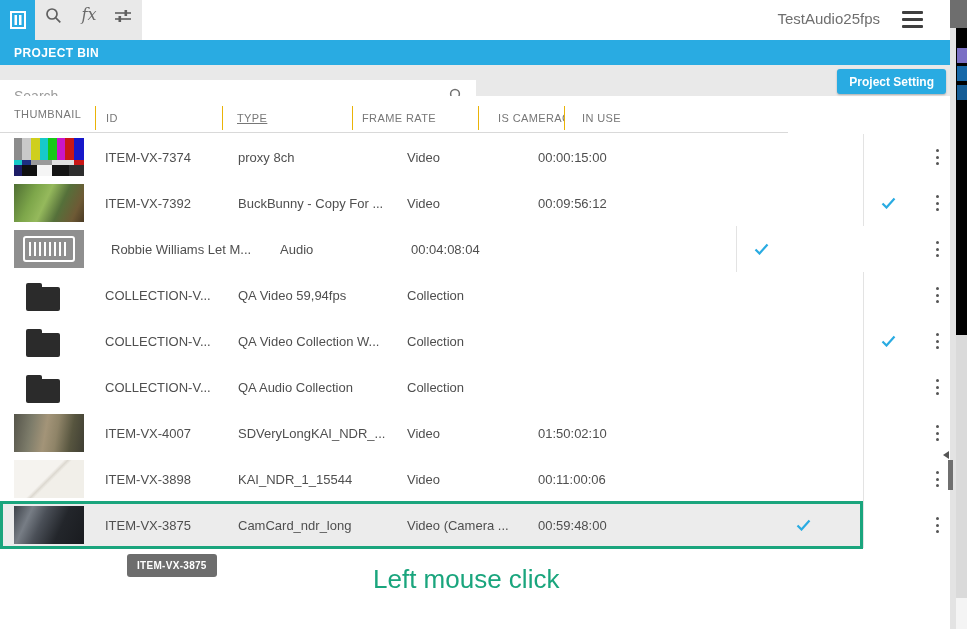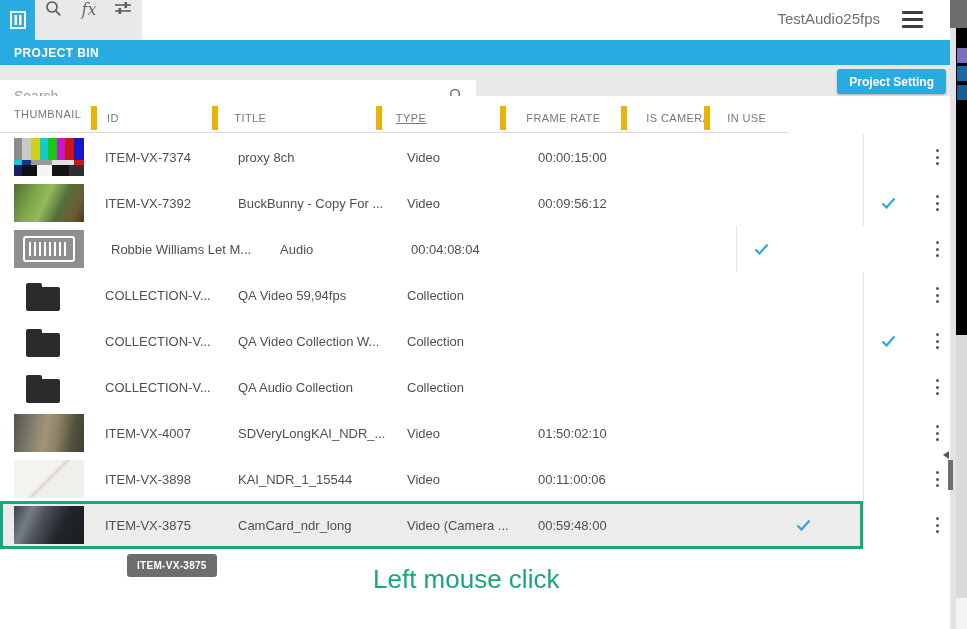--- a/index.html
+++ b/index.html
@@ -8,21 +8,21 @@
   .stage { position:relative; width:967px; height:629px; background:#fff; }
 
   
   .panel { position:absolute; left:0; top:0; width:950px; height:629px; background:#fff; }
 
   
   .toolbar { position:absolute; left:0; top:0; width:950px; height:40px; background:#fff; }
   .toolbar-left { position:absolute; left:0; top:0; width:142px; height:40px; background:#e9e9e9; }
   .tab-active { position:absolute; left:0; top:0; width:35px; height:40px; background:var(--accent);
     display:flex; align-items:center; justify-content:center; }
-  .tb-icon { position:absolute; top:0; height:24px; width:34px; display:flex; align-items:flex-start;
+  .tb-icon { position:absolute; top:0; height:24px; width:34px; display:flex; align-items:flex-end;
     justify-content:center; color:#5f5f5f; }
   .tb-search { left:36px; } .tb-fx { left:72px; } .tb-sliders { left:106px; }
   .fx-glyph { font-family:"DejaVu Serif","Liberation Serif",serif; font-style:italic; font-size:16px; color:#6a6a6a; }
   .win-title { position:absolute; right:70px; top:10px; font-size:15px; color:#6f6f6f;margin-left:32px; }
   .hamburger { position:absolute; right:27px; top:11px; width:21px; height:17px;
     display:flex; flex-direction:column; justify-content:space-between; cursor:pointer; }
   .hamburger i { display:block; height:3px; background:#3f3f3f; border-radius:1px; }
 
   
   .panel-header { position:absolute; left:0; top:40px; width:950px; height:25px; background:var(--accent);
@@ -38,35 +38,35 @@
   .search-box .mag { position:absolute; right:12px; top:8px; color:#6f6f6f; }
   .proj-btn { position:absolute; right:4px; top:4px; height:25px; padding:0 12px; background:var(--accent);
     color:#fff; font-weight:bold; font-size:12px; border:0; border-radius:3px; cursor:pointer;
     box-shadow:0 1px 2px rgba(0,0,0,.25); font-family:inherit; }
 
   
   .thead { position:absolute; left:0; top:96px; width:788px; height:37px; background:#fff;
     display:flex; align-items:center; border-bottom:1px solid #d9d9d9; }
   .th { font-size:11px; color:#777; letter-spacing:.4px; white-space:nowrap; overflow:hidden;
     height:24px; line-height:24px; }
-  .thead .th + .th { border-left:6px solid #eab308;margin-top:8px; }
+  .thead .th + .th { border-left:1px solid #eab308;margin-top:8px; }
 
   .rows { position:absolute; left:0; top:134px; width:950px; }
   .row { position:relative; width:950px; height:46px; display:flex; align-items:center; }
   .cell { position:relative; z-index:1; height:46px; display:flex; align-items:center;
     font-size:13px; color:#4f4f4f; white-space:nowrap; overflow:hidden; }
 
   .c-thumb { width:95px; } .c-id { width:127px; padding-left:10px; }
   .c-title { width:171px; padding-left:16px; } .c-type { width:130px; padding-left:14px; }
   .c-dur { width:128px; padding-left:15px; } .c-fr { width:126px; padding-left:15px; }
   .c-cam { width:86px; padding-left:19px; }
   .c-use { width:87px; padding-left:17px; border-left:1px solid #e3e3e3; }
   .thead .h-thumb { width:95px; padding-left:14px; } .thead .h-id { width:127px; padding-left:10px; }
   .thead .h-title { width:171px; padding-left:16px; } .thead .h-type { width:130px; padding-left:14px;text-decoration:underline; }
-  .thead .h-dur { width:128px; padding-left:15px; } .thead .h-fr { width:126px; padding-left:20px; }
+  .thead .h-dur { width:128px; padding-left:15px; } .thead .h-fr { width:126px; padding-left:9px; }
   .thead .h-cam { width:86px; padding-left:19px; } .thead .h-use { width:87px; padding-left:17px; }
 
   .check { display:none; }
   .row .kebab { position:absolute; right:6px; top:50%; transform:translateY(-50%); z-index:2;
     width:14px; height:16px; display:flex; flex-direction:column; align-items:center;
     justify-content:space-between; cursor:pointer; }
   .kebab i { width:3px; height:3px; background:#555; border-radius:50%; }
 
   .sel-overlay { display:none; position:absolute; left:0; top:-1px; width:863px; height:48px;
     background:#ececec; border:3px solid var(--sel); z-index:0; }
@@ -169,21 +169,20 @@
             <line x1="9.4" y1="9.4" x2="13.6" y2="13.6" stroke="#6f6f6f" stroke-width="1.5"></line>
           </svg>
         </span>
       </div>
       <button class="proj-btn">Project Setting</button>
     </div>
 
     <div class="thead">
       <div class="th h-thumb">THUMBNAIL</div>
       <div class="th h-id">ID</div>
-      <div class="th h-title">TITLE</div>
       <div class="th h-type">TYPE</div>
       <div class="th h-fr">FRAME RATE</div>
       <div class="th h-cam">IS CAMERAC</div>
       <div class="th h-use">IN USE</div>
     </div>
 
     <div class="rows" id="rows">
         <div class="row">
 
     <div class="cell c-thumb">

